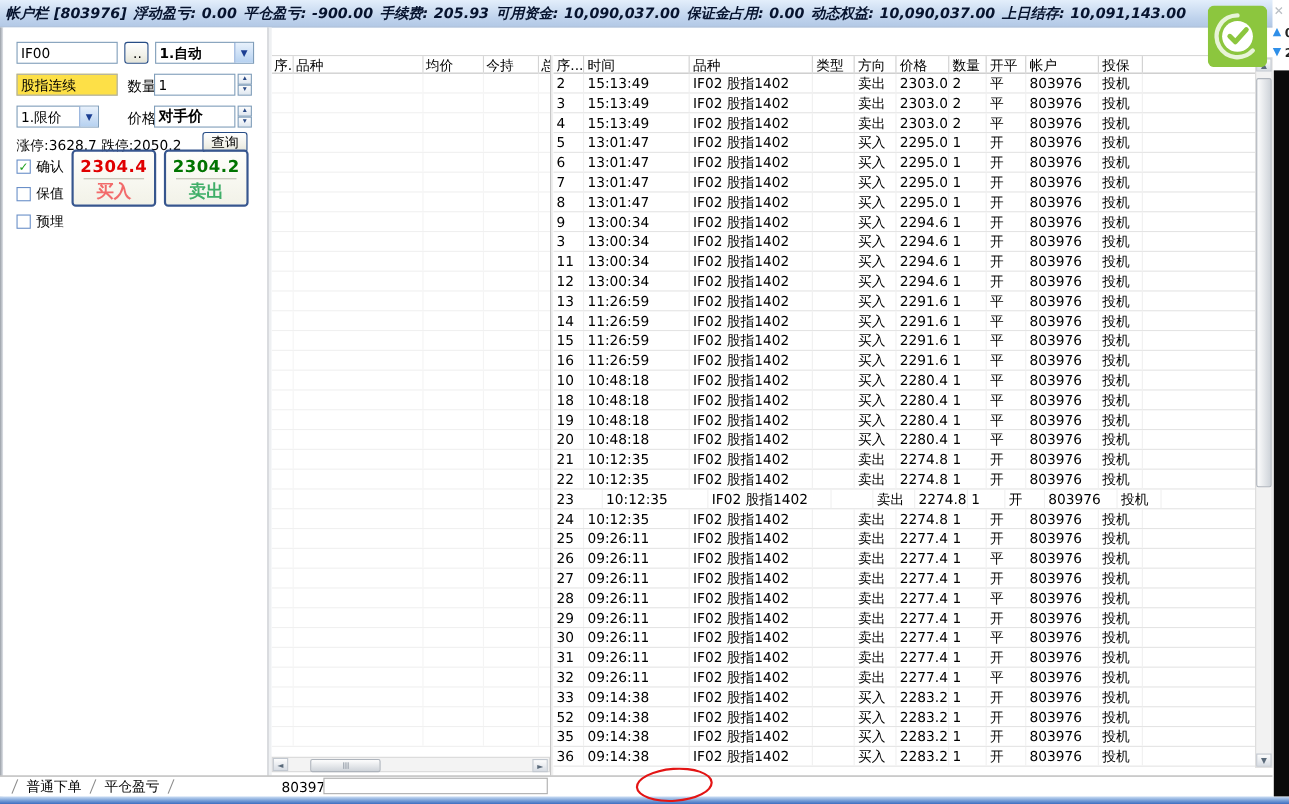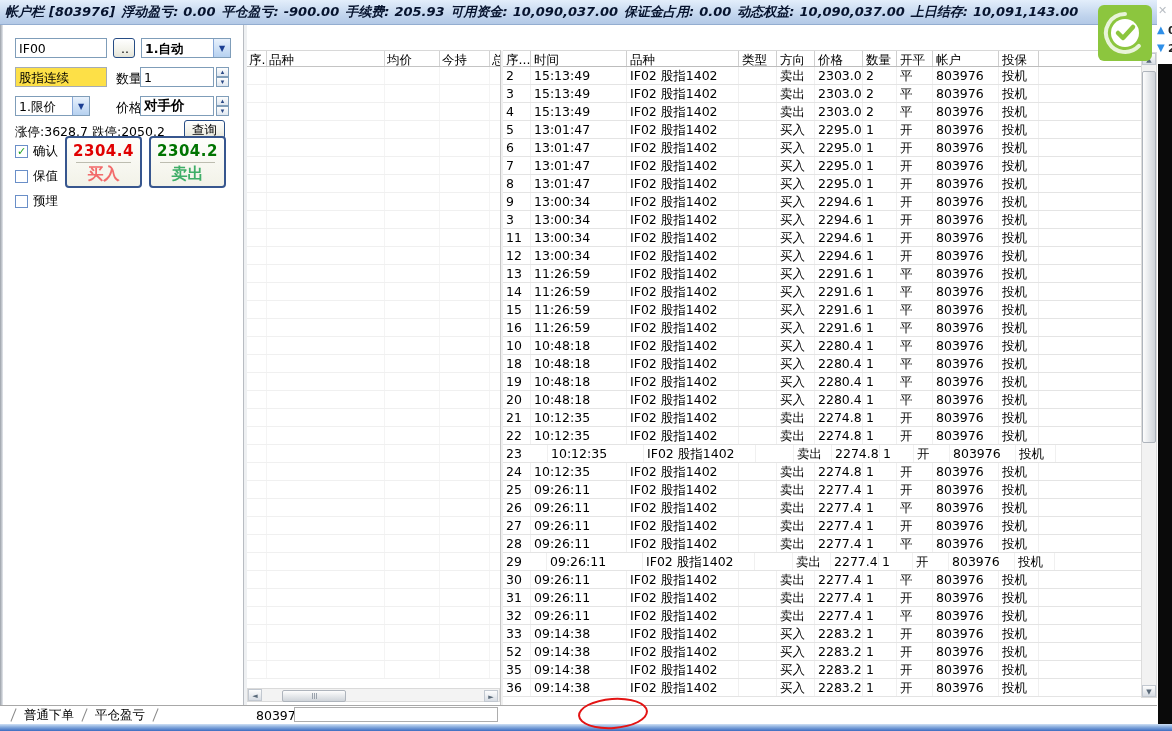--- a/index.html
+++ b/index.html
@@ -874,21 +874,21 @@
           <span class="ft-c" style="width: 38px;"></span>
           <span class="ft-c" style="width: 38px;">卖出</span>
           <span class="ft-c" style="width: 48px;">2277.4</span>
           <span class="ft-c" style="width: 34px;">1</span>
           <span class="ft-c" style="width: 36px;">平</span>
           <span class="ft-c" style="width: 66px;">803976</span>
           <span class="ft-c" style="width: 40px;">投机</span>
           <span class="ft-c flex-fill"></span>
         </div>
         <div class="ft-row">
-          <span class="ft-c" style="width: 44px;">29</span>
+          <span class="ft-c" style="width: 28px;">29</span>
           <span class="ft-c" style="width: 96px;">09:26:11</span>
           <span class="ft-c" style="width: 112px;">IF02 股指1402</span>
           <span class="ft-c" style="width: 38px;"></span>
           <span class="ft-c" style="width: 38px;">卖出</span>
           <span class="ft-c" style="width: 48px;">2277.4</span>
           <span class="ft-c" style="width: 34px;">1</span>
           <span class="ft-c" style="width: 36px;">开</span>
           <span class="ft-c" style="width: 66px;">803976</span>
           <span class="ft-c" style="width: 40px;">投机</span>
           <span class="ft-c flex-fill"></span>

